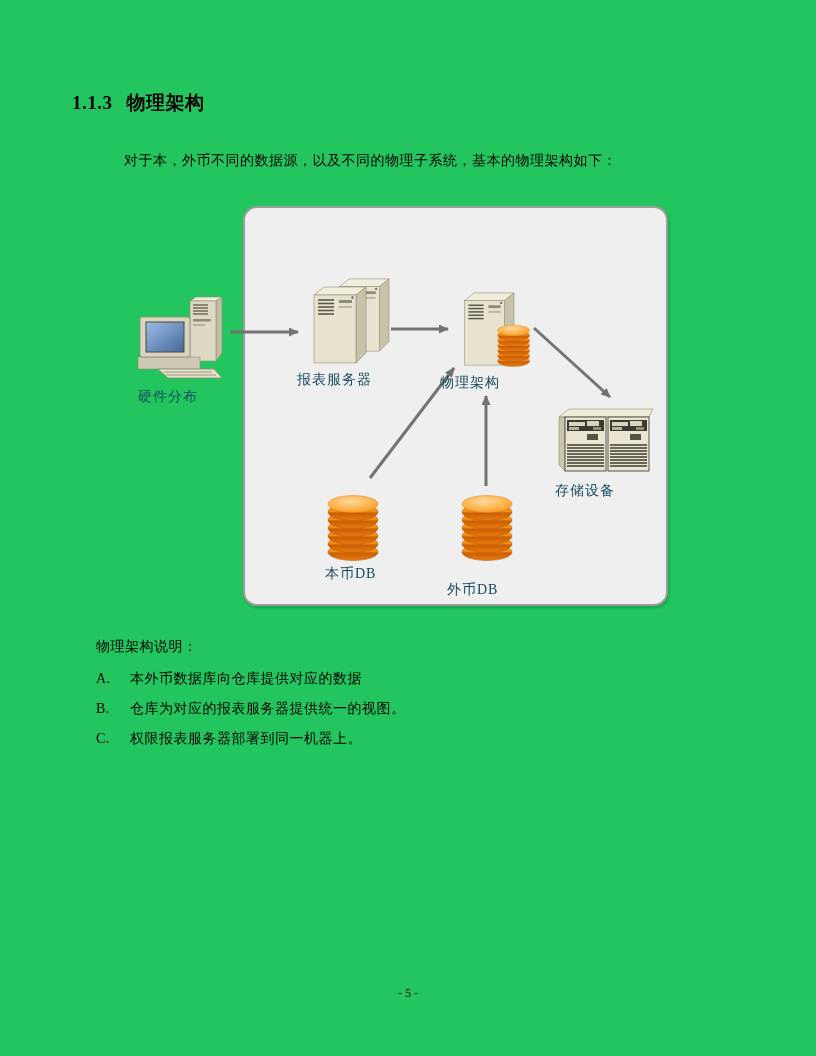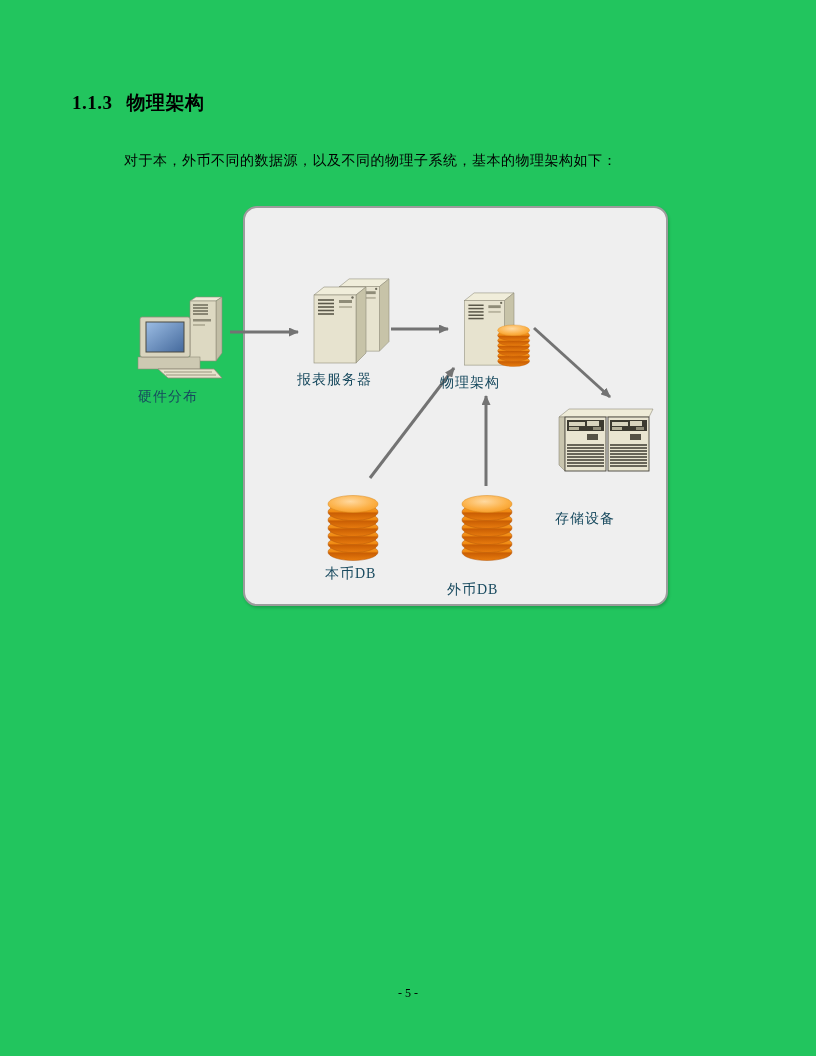--- a/index.html
+++ b/index.html
@@ -12,21 +12,21 @@
   .panel{position:absolute;left:243px;top:11px;width:425px;height:400px;box-sizing:border-box;
          background:#efefef;border:2px solid #9c9c9c;border-radius:14px;
          box-shadow:1px 2px 3px rgba(0,0,0,0.18);}
   .dg-title{position:absolute;left:243px;top:30px;width:425px;text-align:center;
             font-size:17px;font-weight:bold;letter-spacing:2px;color:#17495e;}
   .figure svg.overlay{position:absolute;left:0;top:0;width:816px;height:420px;}
   .node-label{position:absolute;text-align:left;font-size:14px;color:#17495e;letter-spacing:1px;}
   .lab-user{left:138px;top:193px;width:96px;}
   .lab-rsv{left:297px;top:176px;width:100px;}
   .lab-dwh{left:440px;top:179px;width:100px;}
-  .lab-sto{left:555px;top:287px;width:100px;margin-top:28px;}
+  .lab-sto{left:555px;top:287px;width:100px;}
   .lab-ldb{left:325px;top:370px;width:80px;}
   .lab-fdb{left:447px;top:386px;width:80px;}
   .notes{position:absolute;left:96px;top:638px;font-size:14px;letter-spacing:0.5px;}
   .notes .nh{margin-bottom:14px;}
   .notes .item{margin-bottom:13px;line-height:17px;}
   .notes .marker{display:inline-block;width:34px;}
   .pageno{position:absolute;left:0;top:986px;width:816px;text-align:center;font-size:12px;}
 </style>
 </head>
 <body>
@@ -164,15 +164,27 @@
     </svg>
 
     <div class="node-label lab-user">硬件分布</div>
     <div class="node-label lab-rsv">报表服务器</div>
     <div class="node-label lab-dwh">物理架构</div>
     <div class="node-label lab-sto">存储设备</div>
     <div class="node-label lab-ldb">本币DB</div>
     <div class="node-label lab-fdb">外币DB</div>
   </div>
 
+  <div class="notes">
+    <div class="nh">物理架构说明：</div>
+    <div class="item">
+      <span class="marker">A.</span><span>本外币数据库向仓库提供对应的数据</span>
+    </div>
+    <div class="item">
+      <span class="marker">B.</span><span>仓库为对应的报表服务器提供统一的视图。</span>
+    </div>
+    <div class="item">
+      <span class="marker">C.</span><span>权限报表服务器部署到同一机器上。</span>
+    </div>
+  </div>
 
   <div class="pageno">- 5 -</div>
 </div>
 
 </body></html>

